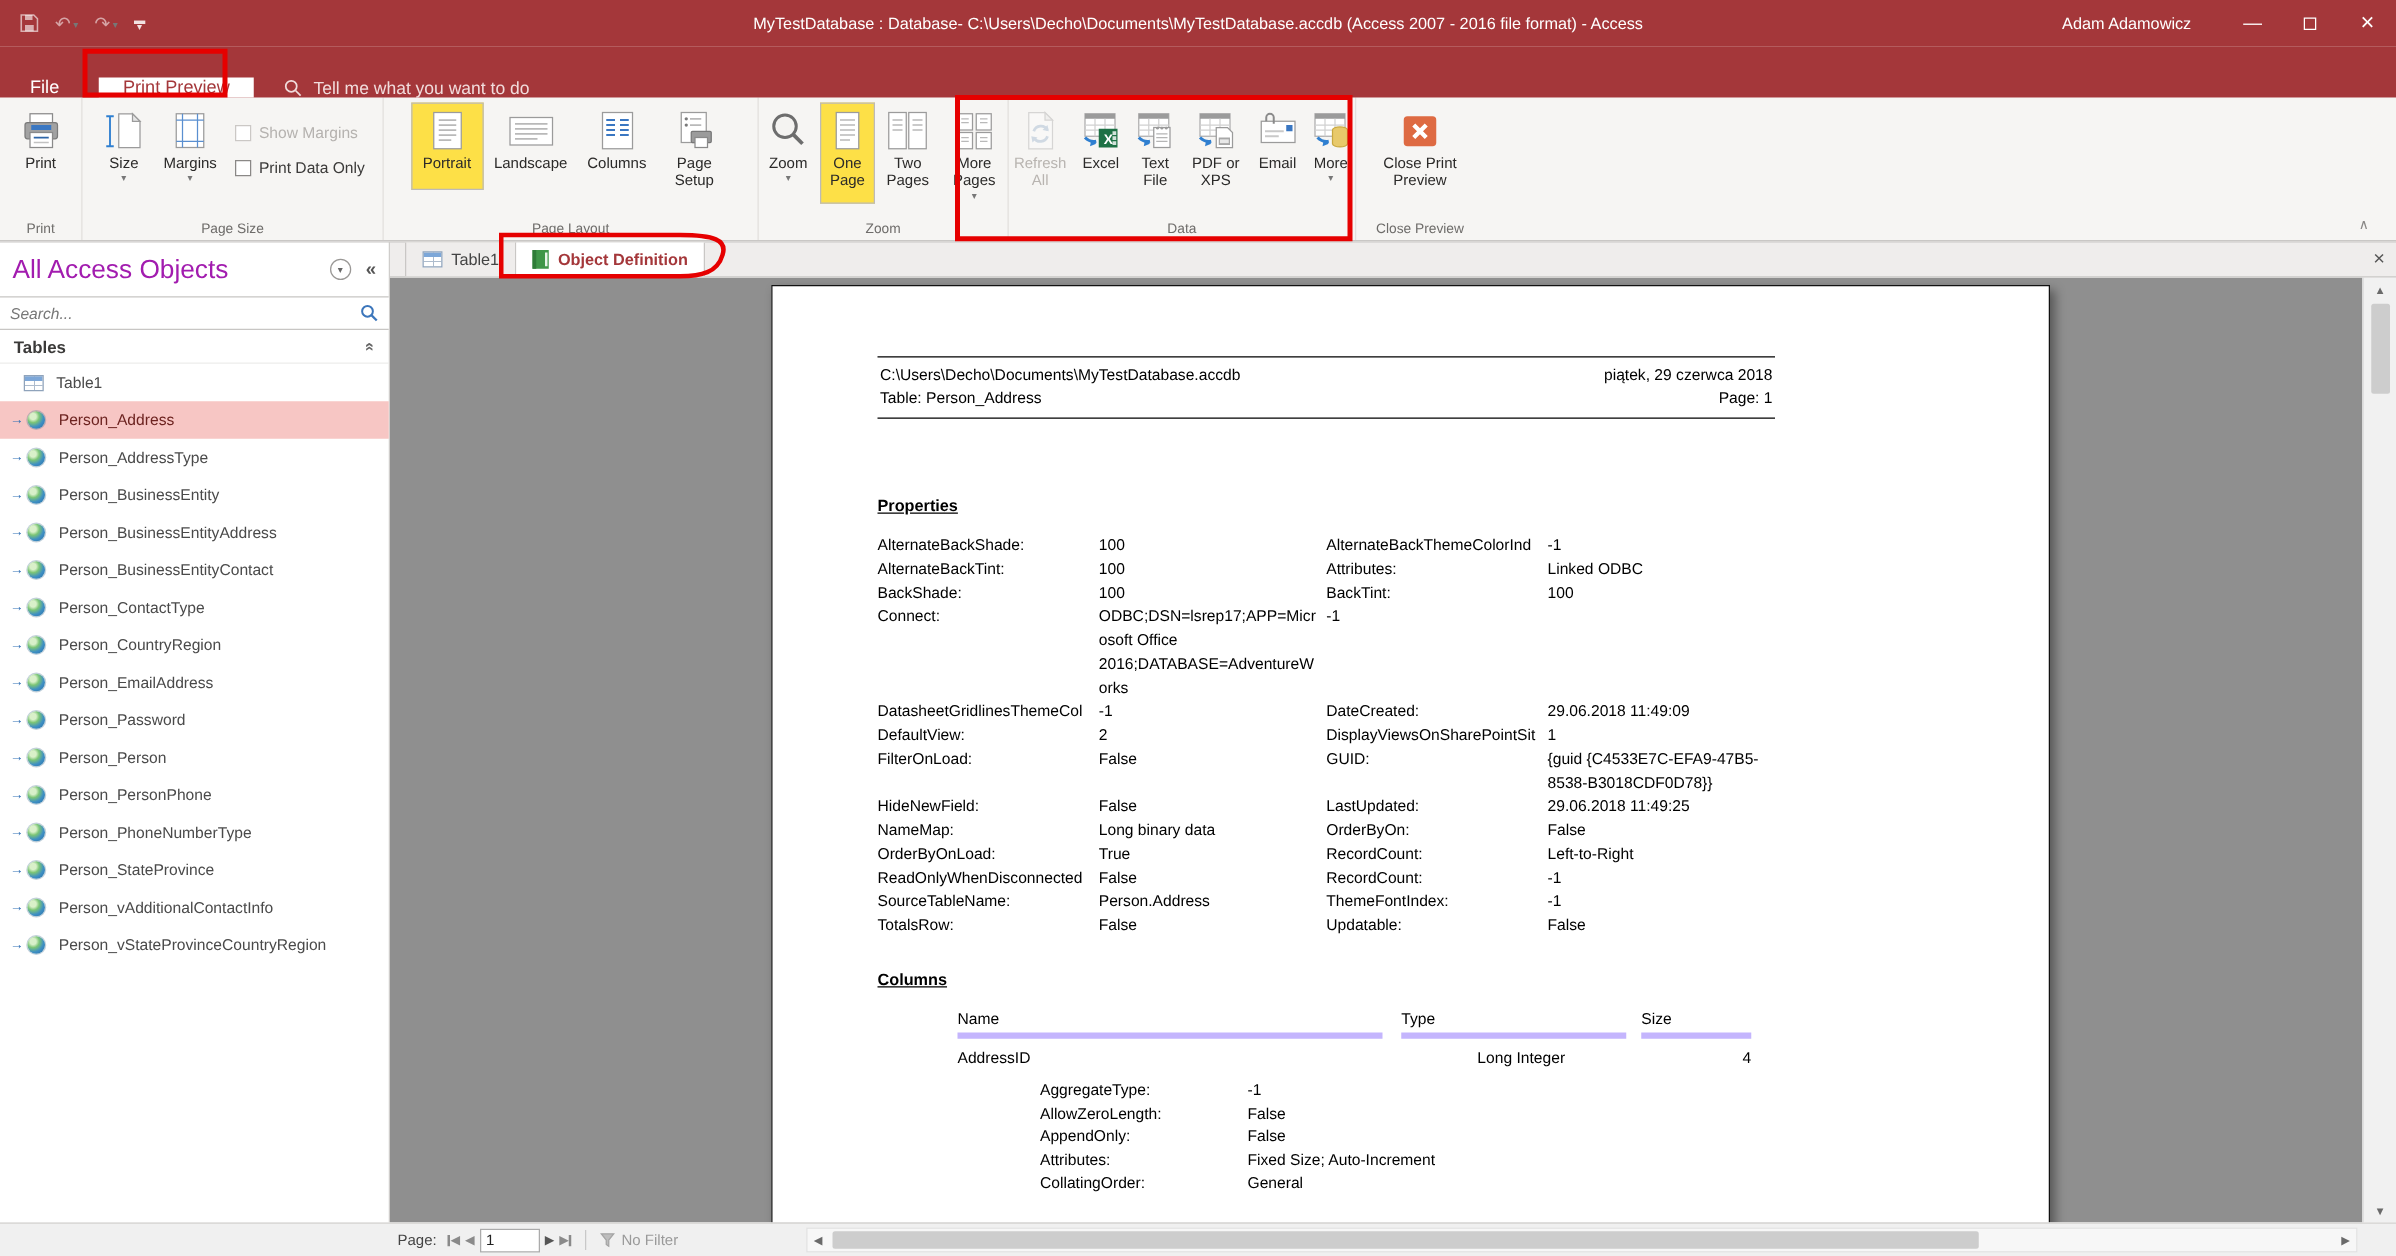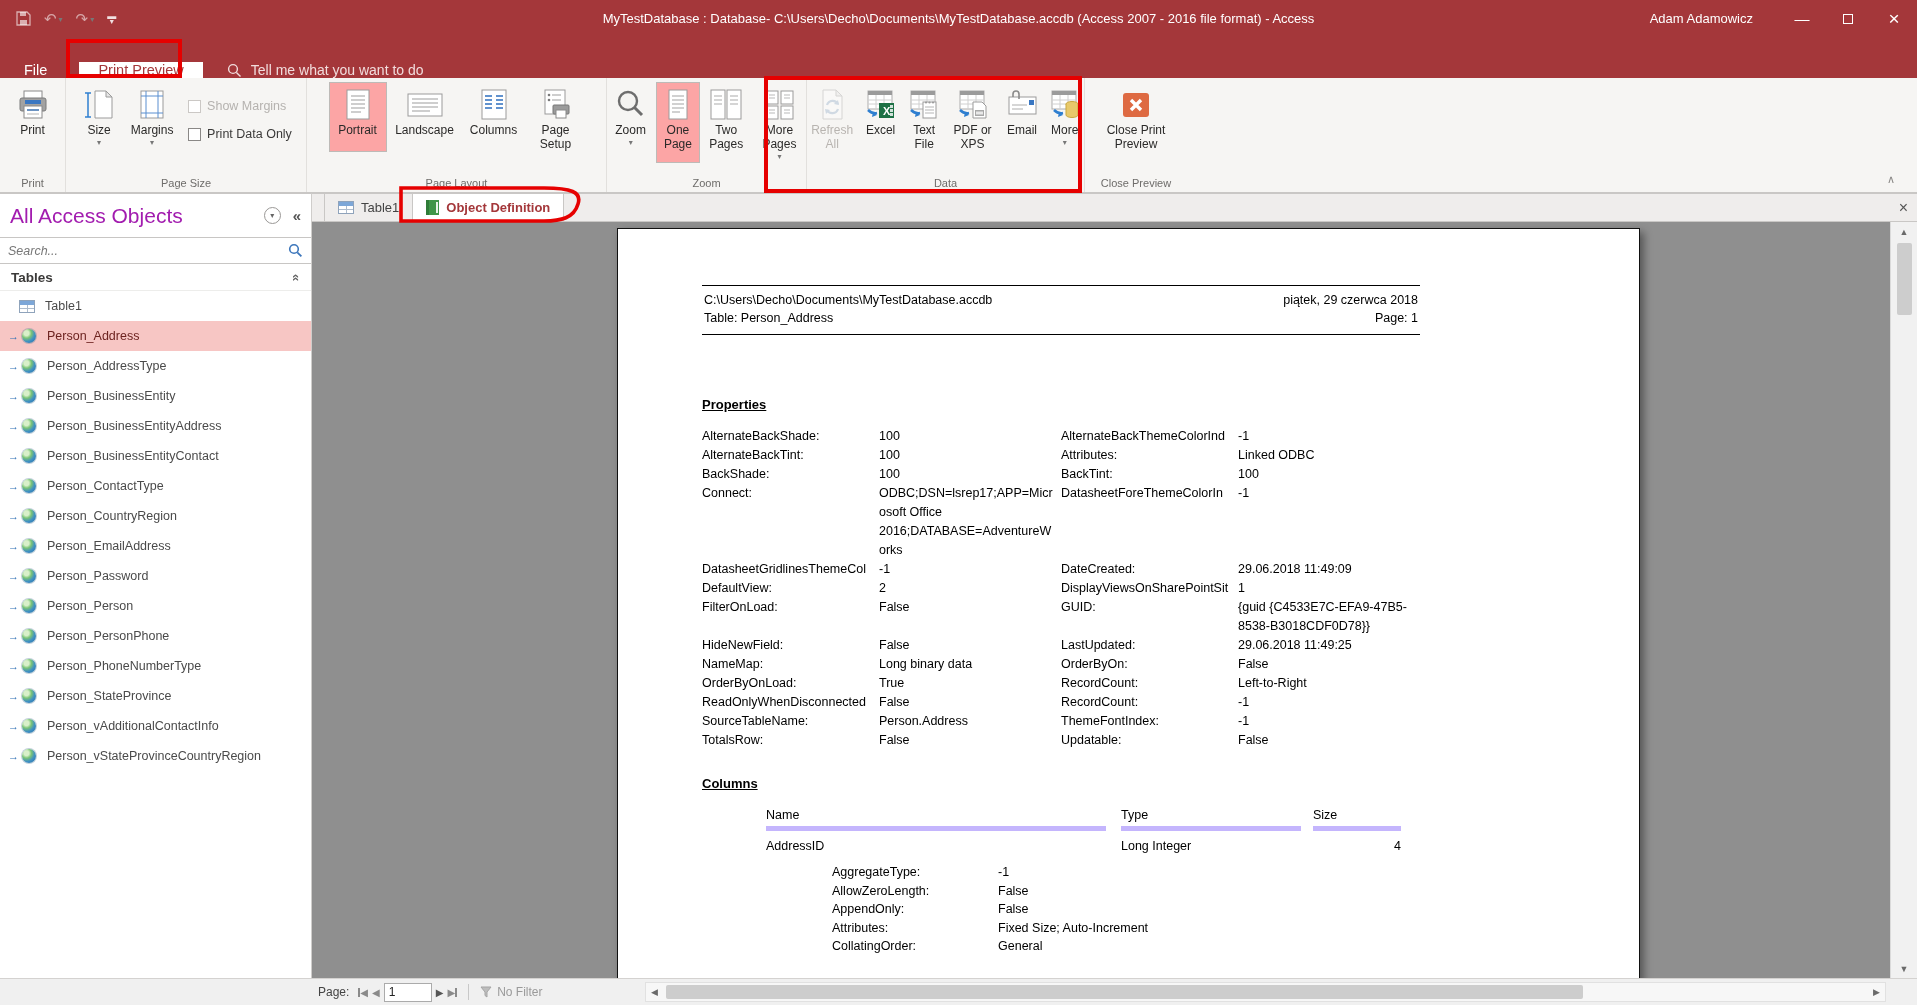--- a/index.html
+++ b/index.html
@@ -25,21 +25,21 @@
   .active-tab { background:#fff; color:#a4373a; font-size:14.5px; display:flex; align-items:center; padding:0 19px; margin-left:8px; }
   .tellme { display:flex; align-items:center; gap:9px; color:#f1dcdc; font-size:14px; margin-left:24px; }
 
   
   .ribbon { position:absolute; left:0; top:78px; width:100%; height:115px; background:#f6f5f3; border-bottom:1px solid #c9c7c5; z-index:18; }
   .rgroup { position:absolute; top:0; height:114px; border-right:1px solid #e2e0dd; }
   .rgroup-label { position:absolute; bottom:3px; left:0; right:0; text-align:center; font-size:11px; color:#6e6c6a; }
   .rbody { position:absolute; top:4px; left:0; right:0; display:flex; justify-content:center; gap:2px; }
   .rbtn { display:flex; flex-direction:column; align-items:center; padding-top:3px; font-size:12px; color:#2b2a29; text-align:center; line-height:1.18; border:1px solid transparent; }
   .rbtn .ic { height:37px; display:flex; align-items:center; justify-content:center; }
-  .rbtn.sel { background:#fca5a5; border-color:#bdbab7; }
+  .rbtn.sel { background:#fde047; border-color:#bdbab7; }
   .rbtn.dis { color:#b8b4b0; }
   .rbtn.dis svg { opacity:.35; }
   .dd { font-size:8px; color:#777; margin-top:1px; }
   .chkcol { display:flex; flex-direction:column; justify-content:center; gap:14px; padding:10px 4px 0 6px; }
   .chk { display:flex; align-items:center; gap:6px; font-size:12.5px; color:#3b3a39; white-space:nowrap; }
   .chk .box { width:13px; height:13px; border:1px solid #8a8886; background:#fff; flex:none; }
   .chk.dis { color:#b5b2af; }
   .chk.dis .box { border-color:#cbc8c5; }
   .ribbon-collapse { position:absolute; right:22px; bottom:6px; color:#8a8886; font-size:11px; }
 
@@ -90,21 +90,21 @@
   .pc0 { width:177px; flex:none; }
   .pc1 { width:182px; flex:none; }
   .pc2 { width:177px; flex:none; }
   .pc3 { flex:1; }
   .cols-title { margin:26px 0 0 84px; }
   .cols-header { margin:16px 0 0 148px; display:flex; line-height:17px; }
   .ch-name { width:355px; flex:none; } .ch-type { width:192px; flex:none; } .ch-size { width:88px; flex:none; }
   .ch-name .u, .ch-type .u, .ch-size .u { border-bottom:5px solid #c4b5fd; display:block; padding-bottom:2px; }
   .ch-name .u { width:340px; } .ch-type .u { width:180px; } .ch-size .u { width:88px; }
   .col-row { margin:7px 0 0 148px; display:flex; line-height:17px; }
-  .col-row .n { width:355px; flex:none; } .col-row .t { width:192px; flex:none; } .col-row .s { width:88px; flex:none; text-align:right; }
+  .col-row .n { width:355px; flex:none; } .col-row .t { width:192px; flex:none;text-align:center; } .col-row .s { width:88px; flex:none; text-align:right; }
   .subprops { margin:8px 0 0 214px; }
   .sprow { display:flex; line-height:18.5px; }
   .sprow .l { width:166px; flex:none; }
 
   
   .vscroll { position:absolute; right:0; top:222px; width:27px; bottom:27px; background:#f1f1f1; border-left:1px solid #dadada; z-index:8; display:flex; flex-direction:column; align-items:center; }
   .vscroll .arr { height:19px; display:flex; align-items:center; justify-content:center; color:#6a6a6a; font-size:9px; width:100%; }
   .vscroll .thumb { width:15px; height:72px; background:#cdcdcd; border-radius:2px; margin-top:2px; }
   .vscroll .arr.down { margin-top:auto; }
   .bottombar { position:absolute; left:0; right:0; bottom:0; height:27px; background:#f0f0f0; border-top:1px solid #d4d2d0; z-index:12; display:flex; align-items:center; font-size:12px; color:#444; }
@@ -668,21 +668,20 @@
           <div class="pc pc1">100</div>
           <div class="pc pc2">BackTint:</div>
           <div class="pc pc3">100</div>
         </div>
         <div class="prow">
           <div class="pc pc0">Connect:</div>
           <div class="pc pc1">ODBC;DSN=lsrep17;APP=Micr
 osoft Office
 2016;DATABASE=AdventureW
 orks</div>
-          <div class="pc pc2">DatasheetForeThemeColorIn</div>
           <div class="pc pc3">-1</div>
         </div>
         <div class="prow">
           <div class="pc pc0">DatasheetGridlinesThemeCol</div>
           <div class="pc pc1">-1</div>
           <div class="pc pc2">DateCreated:</div>
           <div class="pc pc3">29.06.2018 11:49:09</div>
         </div>
         <div class="prow">
           <div class="pc pc0">DefaultView:</div>

